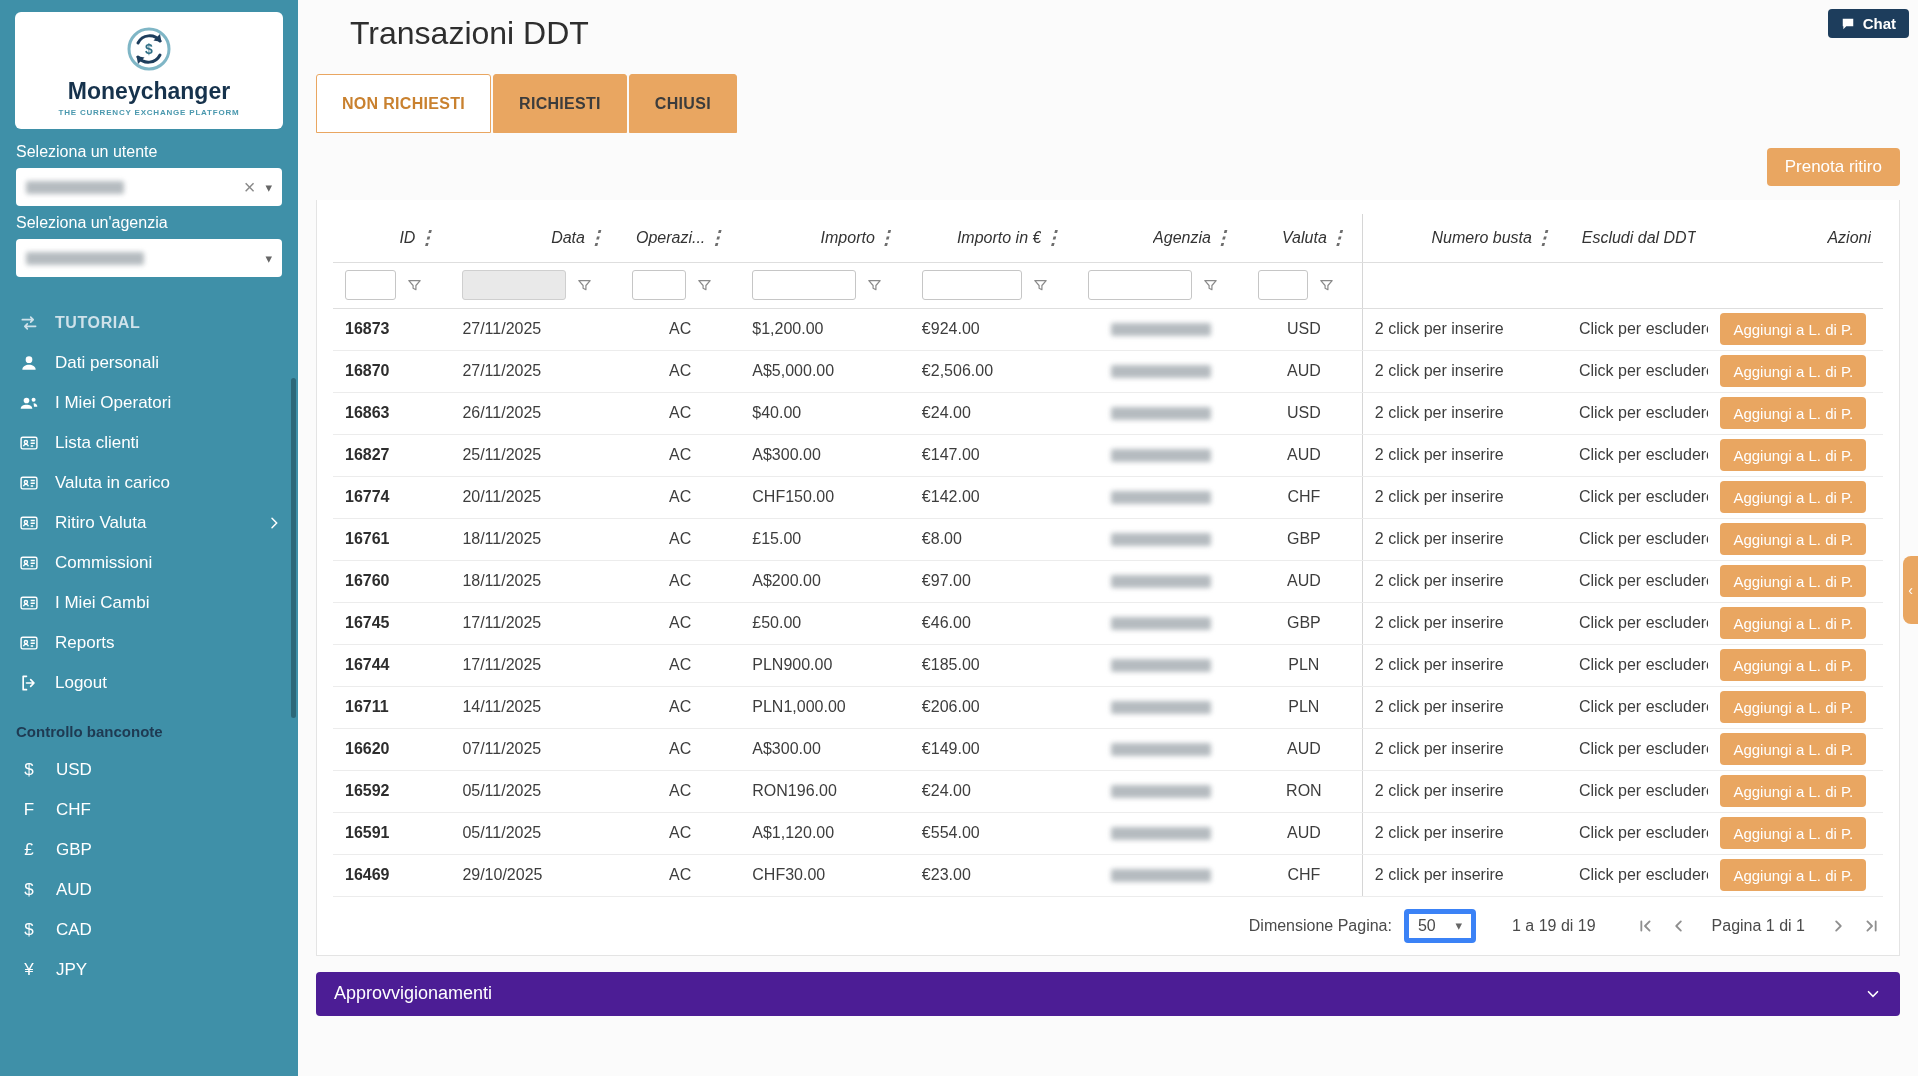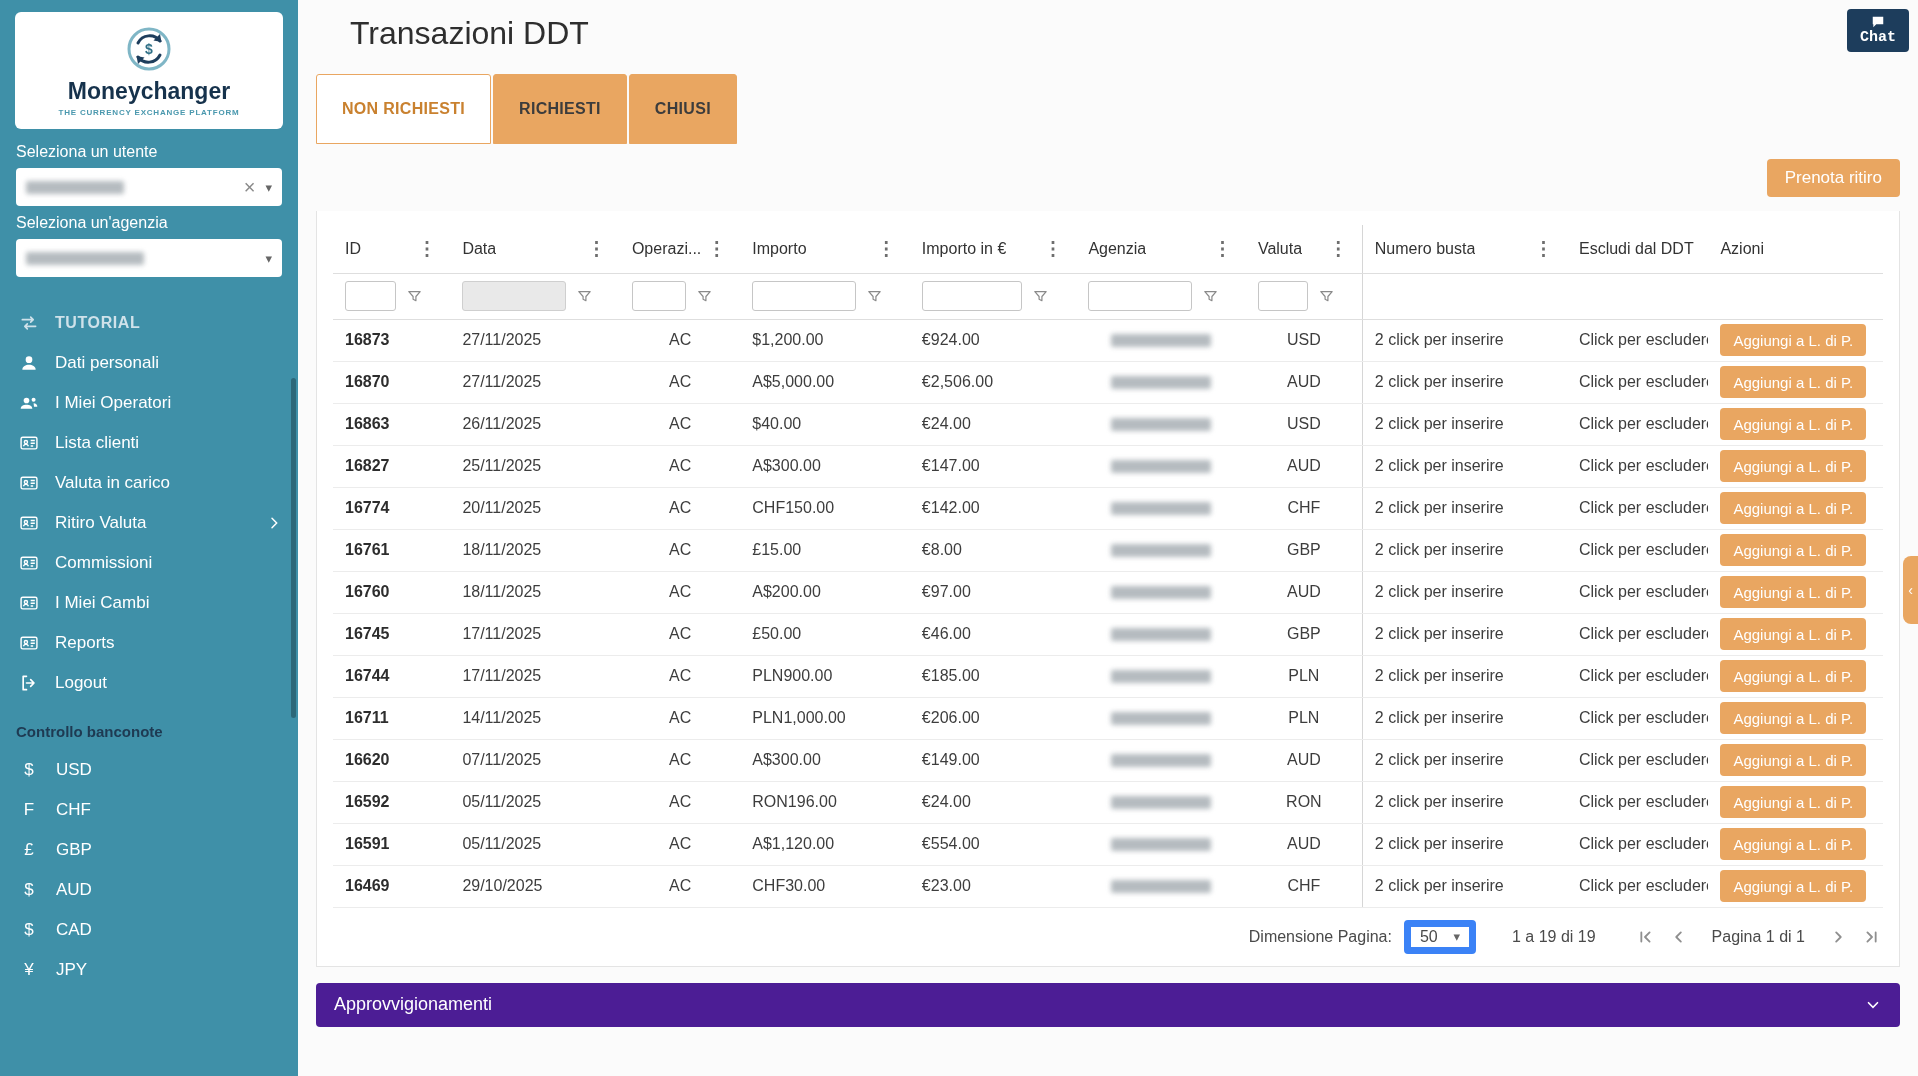--- a/index.html
+++ b/index.html
@@ -25,51 +25,51 @@
   .menu-item.tutorial { font-weight:bold; letter-spacing:0.6px; color:#cfe2ea; font-size:16px; }
   .menu-icon { display:flex; align-items:center; width:22px; justify-content:center; }
   .submenu-chev { position:absolute; right:16px; display:flex; }
   .bank-title { font-size:15px; font-weight:bold; color:#1e3a52; margin:20px 16px 10px; }
   .currency-item { display:flex; align-items:center; gap:18px; height:40px; padding:0 20px; font-size:17px; cursor:pointer; }
   .currency-symbol { width:18px; text-align:center; font-size:17px; }
   .side-scroll { position:absolute; right:2px; top:378px; width:5px; height:340px; background:rgba(0,0,0,0.28); border-radius:3px; cursor:pointer; }
 
   
   .main { flex:1; position:relative; background:#fbfbfb; overflow:hidden; }
-  .chat-btn { position:absolute; top:9px; right:9px; background:#1d3d5c; color:#fff; border:none; border-radius:4px; padding:6px 13px; font-weight:bold; font-size:15px; display:flex; align-items:center; gap:0; cursor:pointer; font-family:Liberation Mono, monospace; z-index:5;flex-direction:column; }
+  .chat-btn { position:absolute; top:9px; right:9px; background:#1d3d5c; color:#fff; border:none; border-radius:4px; padding:6px 13px; font-weight:bold; font-size:15px; display:flex; align-items:center; gap:8px; cursor:pointer; font-family:Liberation Sans, sans-serif; z-index:5; }
   .main-header { height:66px; display:flex; align-items:center; padding-left:52px; background:#fbfbfb; }
   .main-header h1 { font-size:32px; font-weight:400; color:#2e2e2e; }
   .tabs { display:flex; gap:2px; margin:8px 0 0 18px; }
-  .tab { height:70px; padding:0 25px; display:flex; align-items:center; font-weight:bold; font-size:16px; letter-spacing:0.3px; background:#e9a661; color:#3c3c3c; border:1px solid #e9a661; border-radius:3px 3px 0 0; cursor:pointer; }
+  .tab { height:59px; padding:0 25px; display:flex; align-items:center; font-weight:bold; font-size:16px; letter-spacing:0.3px; background:#e9a661; color:#3c3c3c; border:1px solid #e9a661; border-radius:3px 3px 0 0; cursor:pointer; }
   .tab.active { background:#fff; color:#c9812f; }
   .toolbar { display:flex; justify-content:flex-end; padding:15px 18px 14px; }
   .prenota-btn { padding:0 18px; }
   .panel { margin:0 18px; }
   .panel-header { background:#e9a661; color:#fff; height:44px; display:flex; align-items:center; justify-content:space-between; padding:0 18px; font-size:18px; border-radius:4px 4px 0 0; cursor:pointer; }
   .chev { display:flex; align-items:center; }
   .table-wrap { background:#fff; border:1px solid #e4e4e4; border-top:none; padding:14px 16px 0; }
   table { width:100%; border-collapse:collapse; table-layout:fixed; font-size:16px; color:#3d3d3d; }
   th { height:48px; border-bottom:1px solid #dedede; text-align:left; padding:0 12px; font-weight:400; color:#333; }
-  .h-flex { display:flex; align-items:center; justify-content:space-between; }
+  .h-flex { display:flex; align-items:center; justify-content:flex-end;font-style:italic; }
   .h-label { white-space:nowrap; overflow:hidden; text-overflow:ellipsis; }
   .kebab { color:#6e6e6e; font-size:19px; font-weight:bold; cursor:pointer; padding:0 2px; }
   .filter-row td { height:46px; border-bottom:1px solid #dedede; padding:0 12px; }
   .f-flex { display:flex; align-items:center; gap:10px; }
   .filter-input { height:30px; border:1px solid #c6c6c6; border-radius:3px; width:calc(100% - 42px); max-width:112px; min-width:42px; padding:0 6px; font-family:"Liberation Sans", sans-serif; font-size:14px; }
   .filter-input.filled { background:#e9e9e9; border-color:#cfcfcf; }
   .funnel { display:flex; cursor:pointer; }
   tbody td { height:42px; border-bottom:1px solid #ececec; padding:0 12px; white-space:nowrap; overflow:hidden; }
   .cell-id { font-weight:bold; color:#2d2d2d; }
   .center { text-align:center; }
   td.pin, th.pin { border-left:1px solid #d6d6d6; }
   .cell-redact { width:100px; vertical-align:middle; }
   .action-btn { background:#e9a661; color:#fff; border:none; border-radius:4px; height:32px; padding:0 13px; font-size:15px; cursor:pointer; font-family:"Liberation Sans", sans-serif; white-space:nowrap; }
   .table-footer { display:flex; align-items:center; justify-content:flex-end; height:58px; font-size:16px; color:#4a4a4a; gap:10px; }
   .ps-label { margin-right:2px; }
-  .page-size-select { border:7px solid #3b82f6; border-radius:4px; height:34px; width:72px; display:flex; align-items:center; justify-content:space-between; padding:0 9px; cursor:pointer; background:#fff; }
+  .page-size-select { border:5px solid #3b82f6; border-radius:4px; height:34px; width:72px; display:flex; align-items:center; justify-content:space-between; padding:0 9px; cursor:pointer; background:#fff; }
   .range-text { margin:0 28px 0 26px; }
   .pager { display:flex; align-items:center; gap:12px; }
   .pg-btn { display:flex; cursor:pointer; }
   .pg-text { margin:8px 10px; color:#4a4a4a; }
   .accordion { margin:16px 18px 0; background:#4c1d95; color:#fff; height:44px; border-radius:4px; display:flex; align-items:center; justify-content:space-between; padding:0 18px; font-size:18px; cursor:pointer; }
   .edge-tab { position:fixed; right:0; top:556px; width:15px; height:68px; background:#e9a661; border-radius:8px 0 0 8px; color:#fff; display:flex; align-items:center; justify-content:center; font-size:14px; cursor:pointer; z-index:10; }
 </style>
 </head>
 <body>
 

